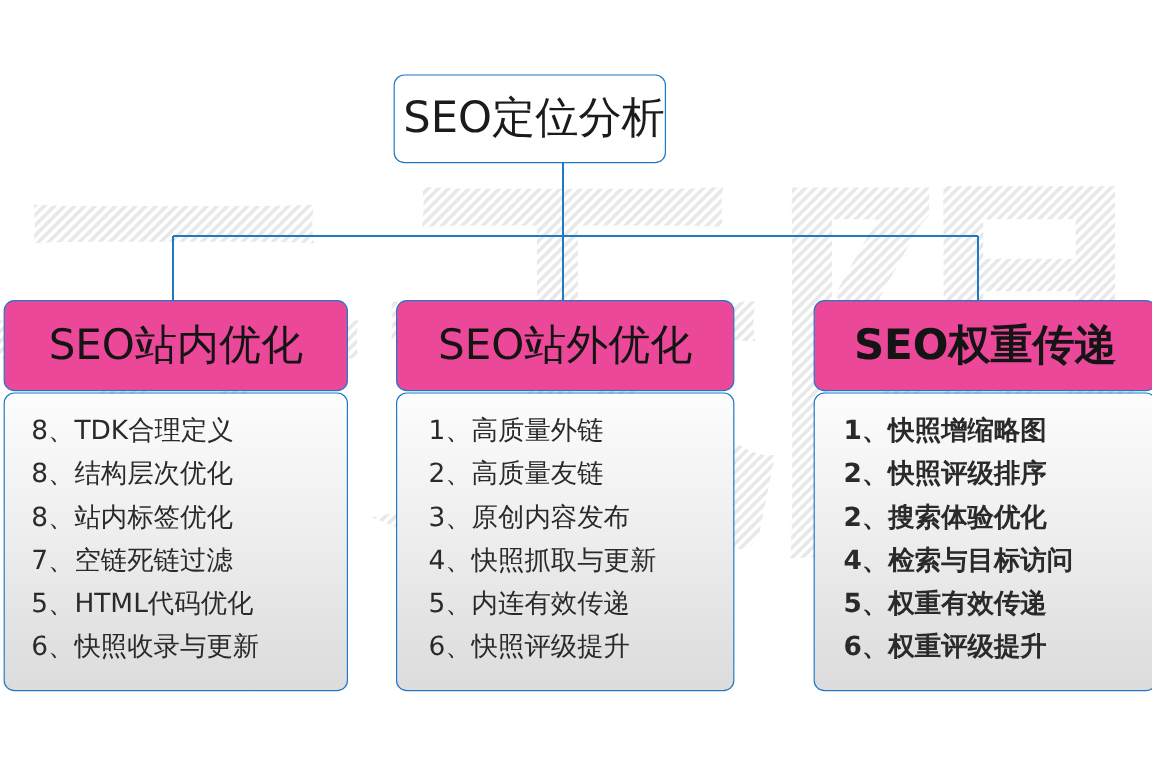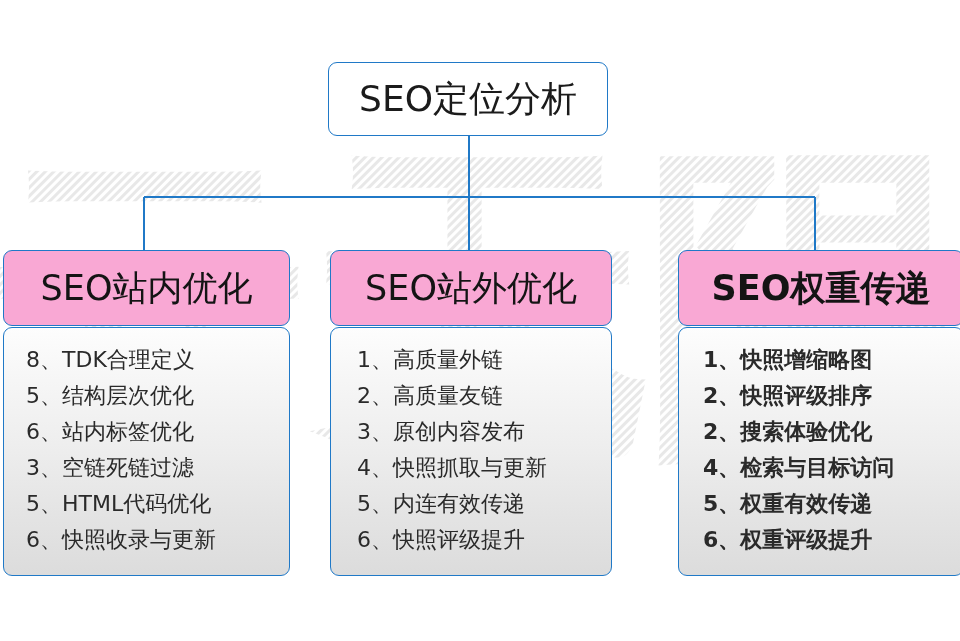--- a/index.html
+++ b/index.html
@@ -51,25 +51,25 @@
     box-sizing: border-box;
     border: 1px solid #2079c7;
     border-radius: 9px;
     background: #ffffff;
     z-index: 2;
   }
 
   .root-box {
     left: 328px;
     top: 62px;
-    width: 280px;
+    width: 227px;
     height: 74px;
     display: flex;
     align-items: center;
-    justify-content: center;
+    justify-content: flex-end;
   }
   .root-title {
     font-size: 36px;
     line-height: 1;
     color: #1b1b1b;
     letter-spacing: 0px;
     white-space: nowrap;
   }
 
   .column {
@@ -78,21 +78,21 @@
   }
   .col-1 { left: 3px;   width: 287px; }
   .col-2 { left: 330px; width: 282px; }
   .col-3 { left: 678px; width: 286px; font-weight: bold; }
   .column { top: 250px; }
 
   .col-head {
     box-sizing: border-box;
     border: 1px solid #2079c7;
     border-radius: 9px;
-    background: #f9a8d4;
+    background: #ec4899;
     height: 76px;
     display: flex;
     align-items: center;
     justify-content: center;
   }
   .col-head-title {
     font-size: 35px;
     line-height: 1;
     color: #141414;
     white-space: nowrap;
@@ -165,23 +165,23 @@
     <span class="root-title">SEO定位分析</span>
   </div>
 
   <div class="column col-1">
     <div class="col-head">
       <span class="col-head-title">SEO站内优化</span>
     </div>
     <div class="col-body">
       <ul class="item-list">
         <li class="item">8、TDK合理定义</li>
-        <li class="item">5、结构层次优化</li>
-        <li class="item">6、站内标签优化</li>
-        <li class="item">3、空链死链过滤</li>
+        <li class="item">8、结构层次优化</li>
+        <li class="item">8、站内标签优化</li>
+        <li class="item">7、空链死链过滤</li>
         <li class="item">5、HTML代码优化</li>
         <li class="item">6、快照收录与更新</li>
       </ul>
     </div>
   </div>
 
   <div class="column col-2">
     <div class="col-head">
       <span class="col-head-title">SEO站外优化</span>
     </div>

